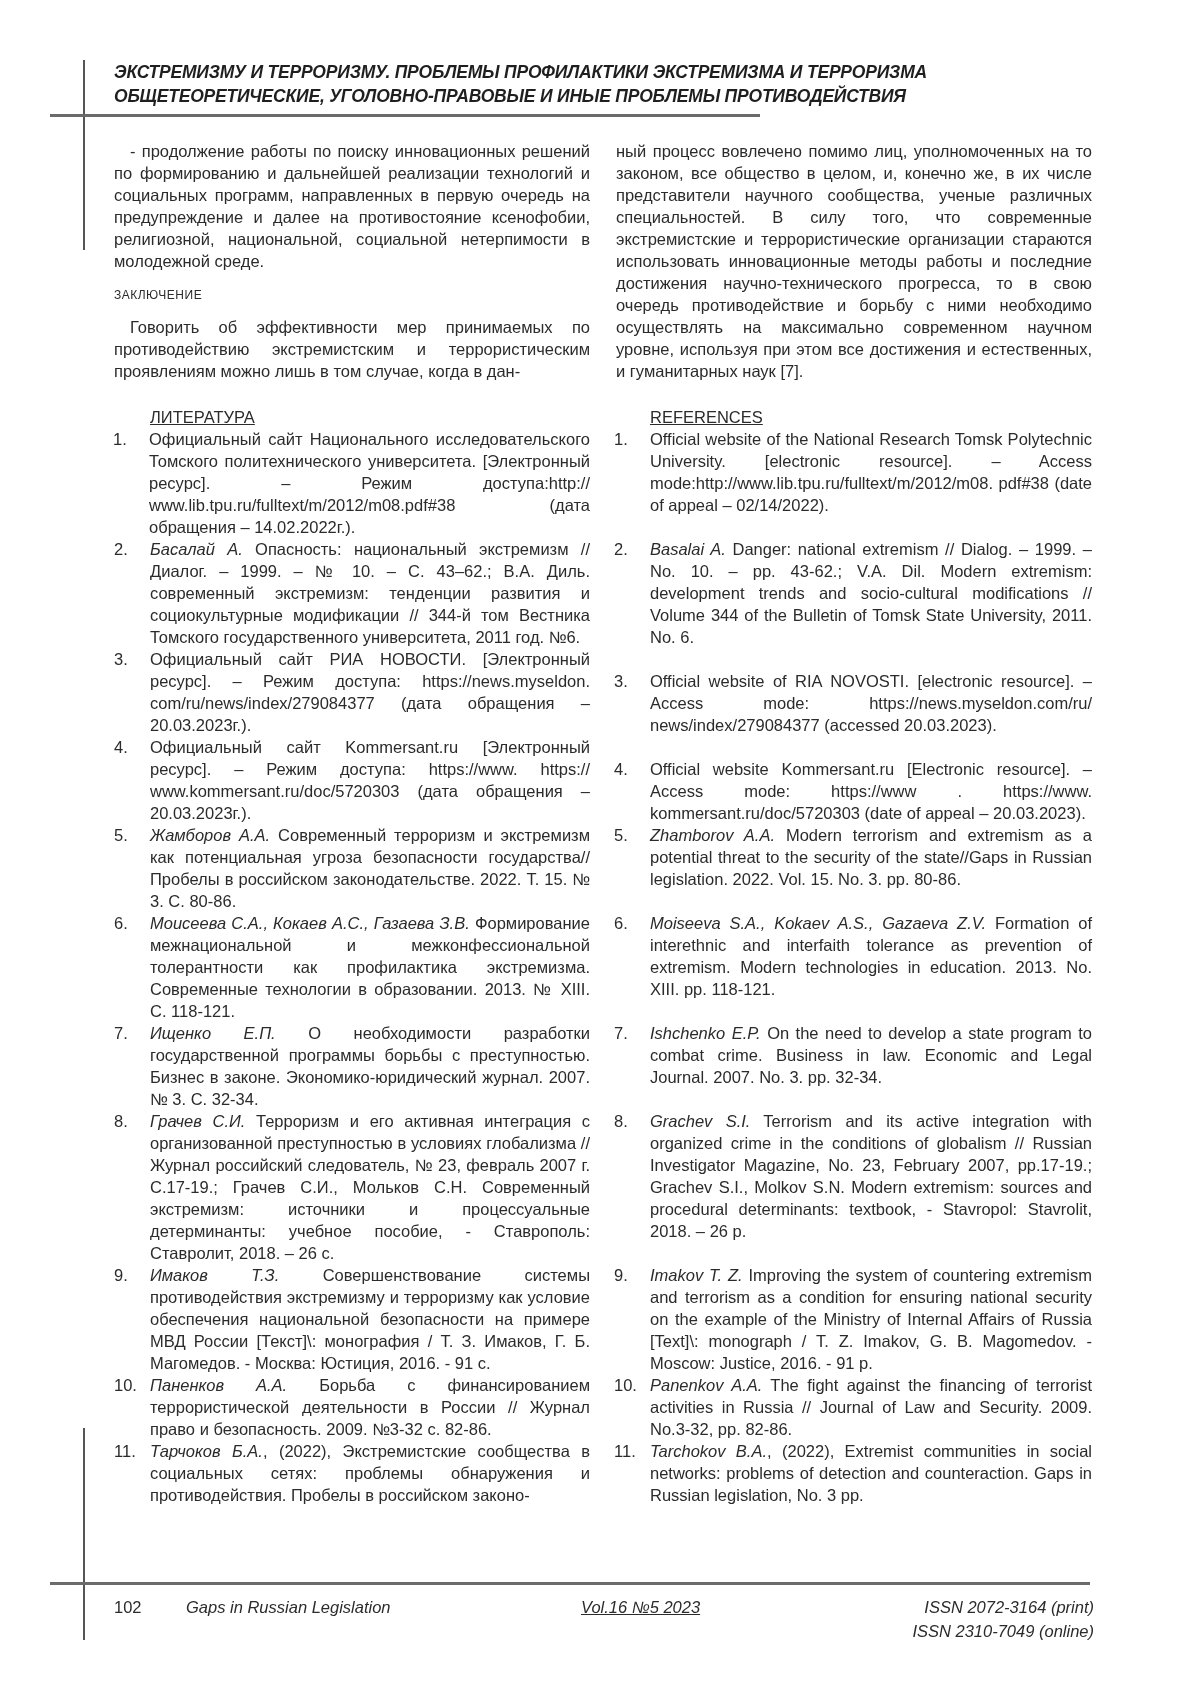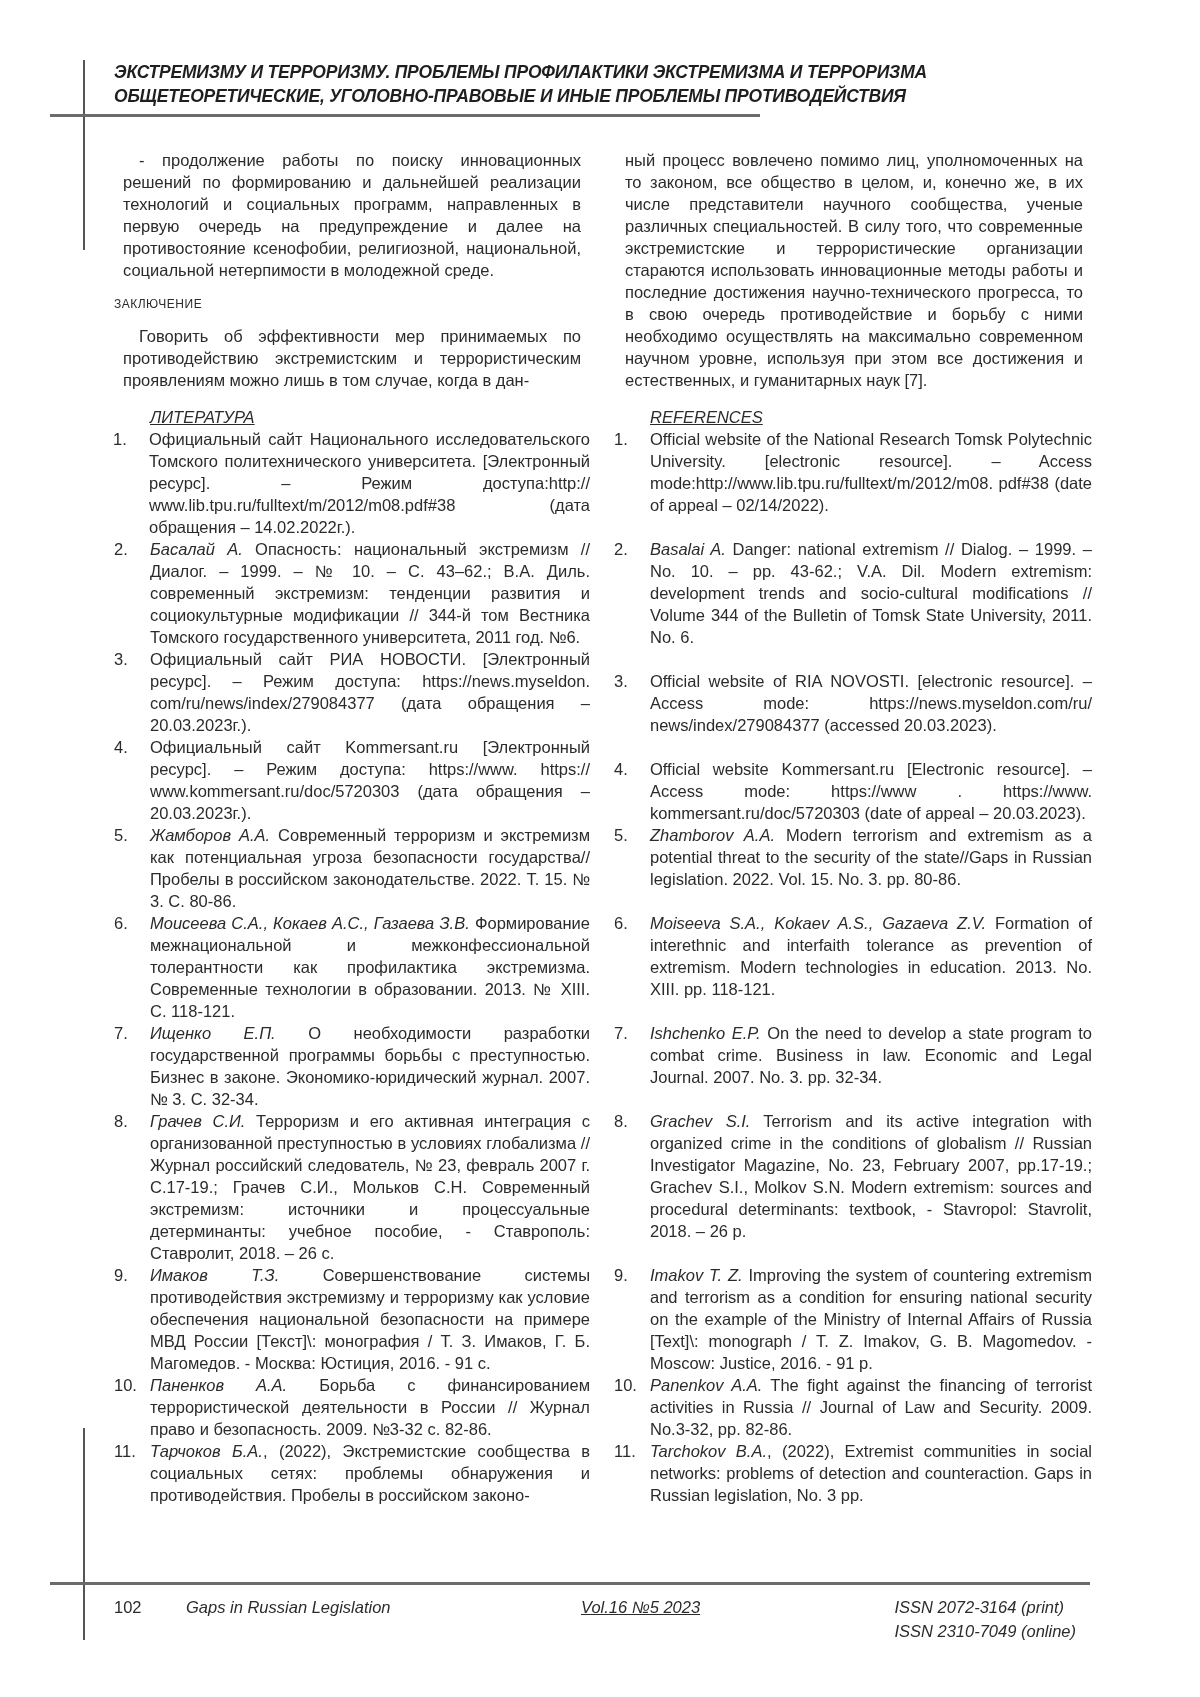--- a/index.html
+++ b/index.html
@@ -11,37 +11,37 @@
   .vline { position: absolute; background: #555; width: 2px; }
   .hline { position: absolute; background: #6b6b6b; height: 3px; }
   .header {
     position: absolute; left: 114px; top: 60px; width: 1000px;
     font-weight: bold; font-style: italic; font-size: 17.5px; line-height: 24px;
     letter-spacing: -0.2px; color: #1f1f1f; text-transform: uppercase;
   }
   .col { position: absolute; width: 476px; font-size: 16.5px; line-height: 22px; }
   .col.left { left: 114px; }
   .col.right { left: 616px; }
-  .para { text-align: justify; text-indent: 16px; margin: 9px; }
+  .para { text-align: justify; text-indent: 16px; margin: 0; }
   .para.noindent { text-indent: 0; }
   .section-title { font-size: 12px; letter-spacing: 0.5px; margin: 12px 0 10px 0; }
-  .refs-title { font-style: italic; text-decoration: underline; margin-left: 36px; margin-bottom: 0; }
+  .refs-title { text-decoration: underline; margin-left: 36px; margin-bottom: 0; }
   .refs { list-style: none; padding: 0; margin: 0; }
   .ref { display: flex; text-align: justify; }
   .ref .num { width: 36px; flex: none; }
   .ref .body { flex: 1; }
   .ref .author { font-style: italic; }
   .footer {
     position: absolute; top: 1595px; left: 114px; width: 980px;
     font-style: italic; font-size: 16.5px; line-height: 24px; color: #2b2b2b;
   }
   .footer .page { position: absolute; left: 0; font-style: normal; }
   .footer .journal { position: absolute; left: 72px; }
   .footer .vol { position: absolute; left: 467px; text-decoration: underline; }
-  .footer .issn { position: absolute; right: 18px; }
+  .footer .issn { position: absolute; right: 0; text-align: right; }
 </style>
 </head>
 <body>
 
 <div class="vline" style="left:83px; top:60px; height:190px;"></div>
 <div class="hline" style="left:50px; top:114px; width:710px;"></div>
 <div class="vline" style="left:83px; top:1428px; height:212px;"></div>
 <div class="hline" style="left:50px; top:1582px; width:1040px;"></div>
 
 <div class="header">

